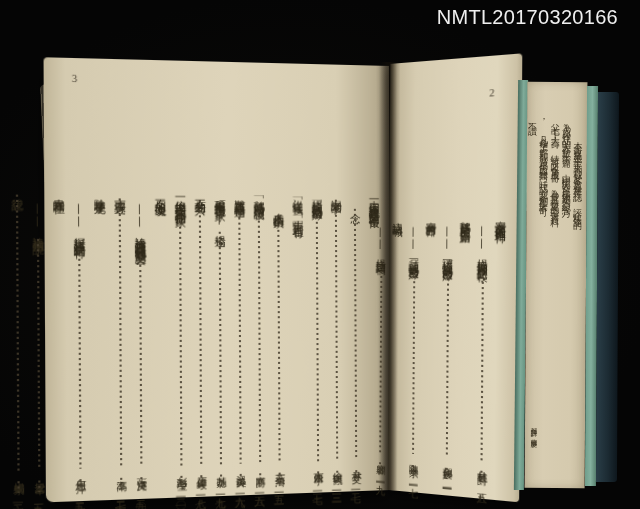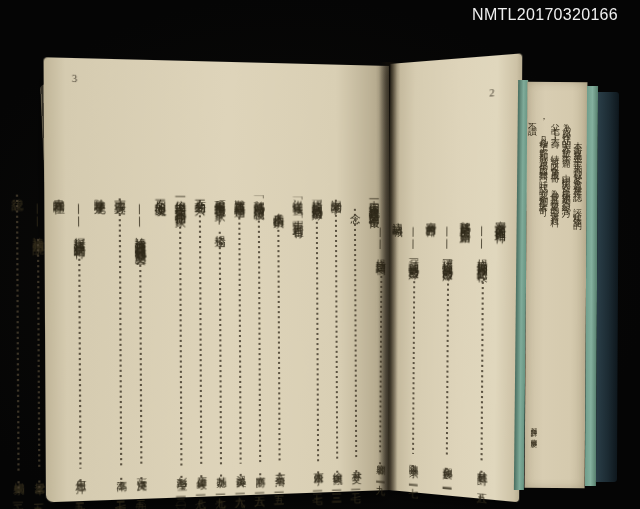--- a/index.html
+++ b/index.html
@@ -2,21 +2,21 @@
 <html style="--ink: #2f2919; --cream: #d8ceb3; --teal: #7fab99; --cover: #1c2b33; --bg: #050505; --wm: #efefef;"><head>
 <meta charset="utf-8">
 <style>
   :root{
     --ink:#2f2919; --cream:#d8ceb3; --teal:#7fab99; --cover:#1c2b33; --bg:#050505; --wm:#efefef;
   }
   html,body{margin:0;padding:0;}
   body{width:640px;height:509px;overflow:hidden;background:var(--bg);font-family:"DejaVu Sans",sans-serif;}
   #scene{position:relative;width:640px;height:509px;background:radial-gradient(ellipse at 45% 55%, #0d0c09 0%, #050505 72%);overflow:hidden;}
 
-  .watermark{position:absolute;top:6px;right:22px;font-family:"Liberation Sans",sans-serif;font-size:16px;color:var(--wm);letter-spacing:.3px;}
+  .watermark{position:absolute;top:6px;right:22px;font-family:"Liberation Sans",sans-serif;font-size:20px;color:var(--wm);letter-spacing:.3px;}
 
   
   .page-left{position:absolute;left:57px;top:66px;width:333px;height:424px;
     transform-origin:100% 50%;transform:perspective(1100px) rotateY(9deg) rotate(-.3deg);
     border-radius:4px 0 0 7px;
     background:linear-gradient(to right,#c0b598 0,#d5cbb0 6%,#ded4ba 52%,#d9cfb4 84%,#b7ac90 96%,#776d58 100%);
     box-shadow:0 7px 16px rgba(0,0,0,.65);}
   .page-right{position:absolute;left:389px;top:64px;width:130px;height:426px;
     transform-origin:0 50%;transform:perspective(700px) rotateY(-16deg) rotate(.4deg);
     border-radius:0 4px 4px 0;

